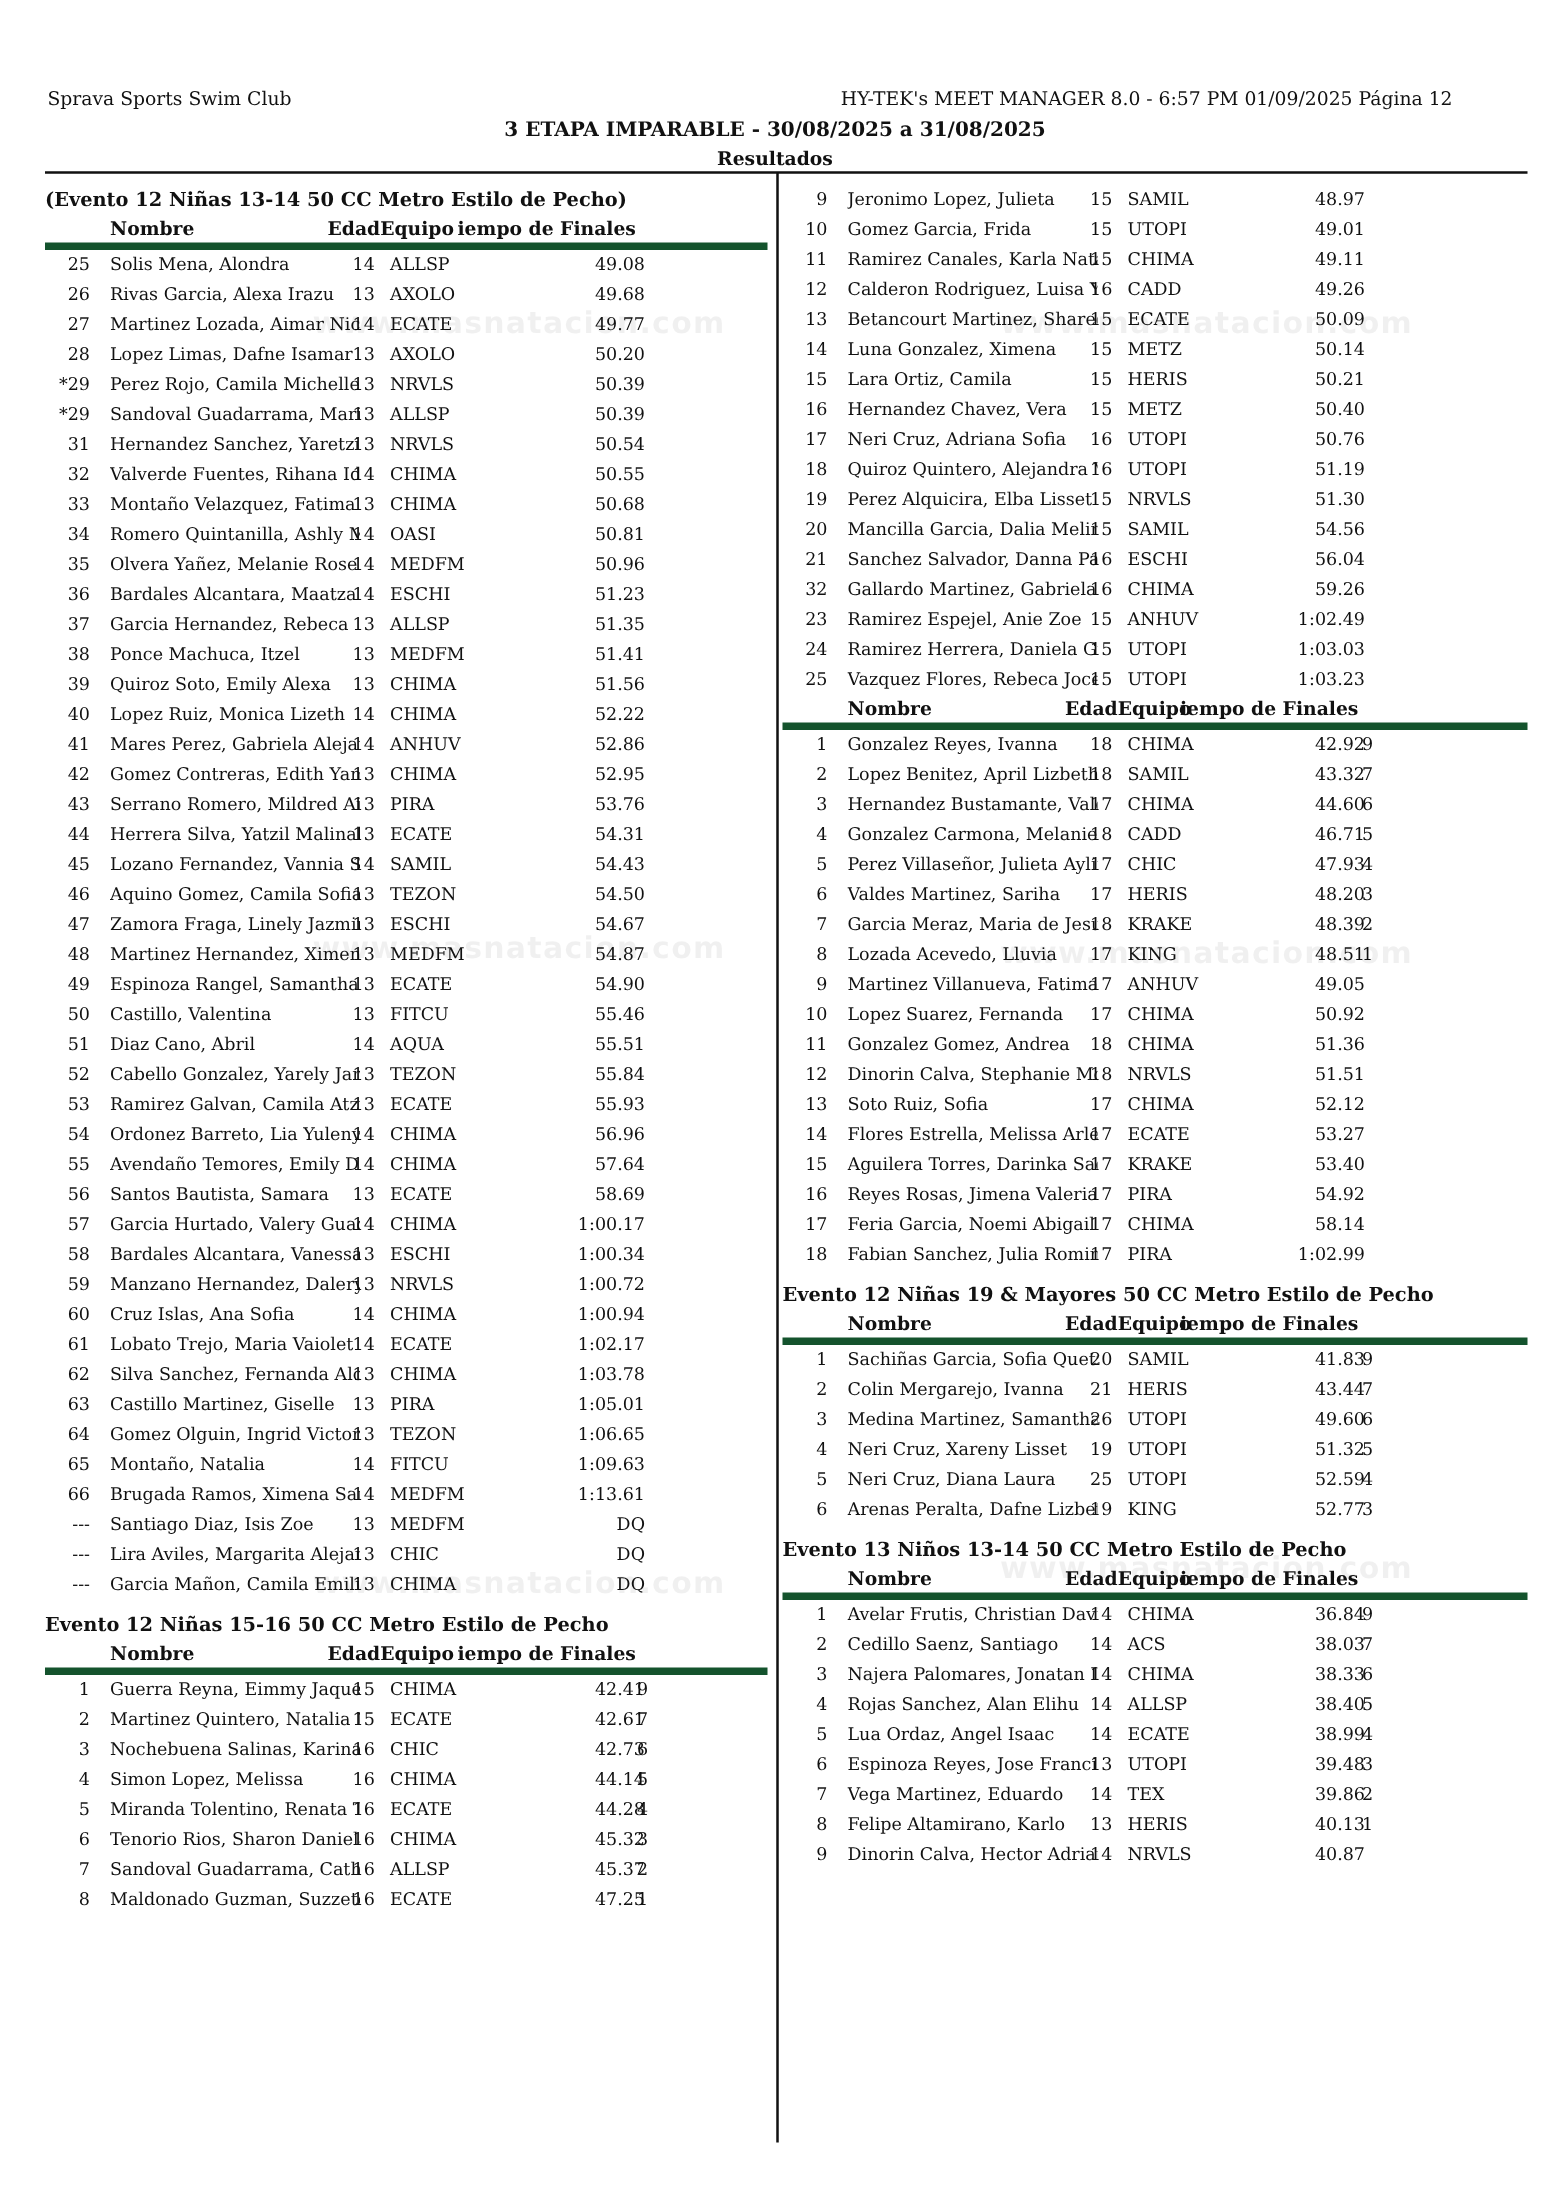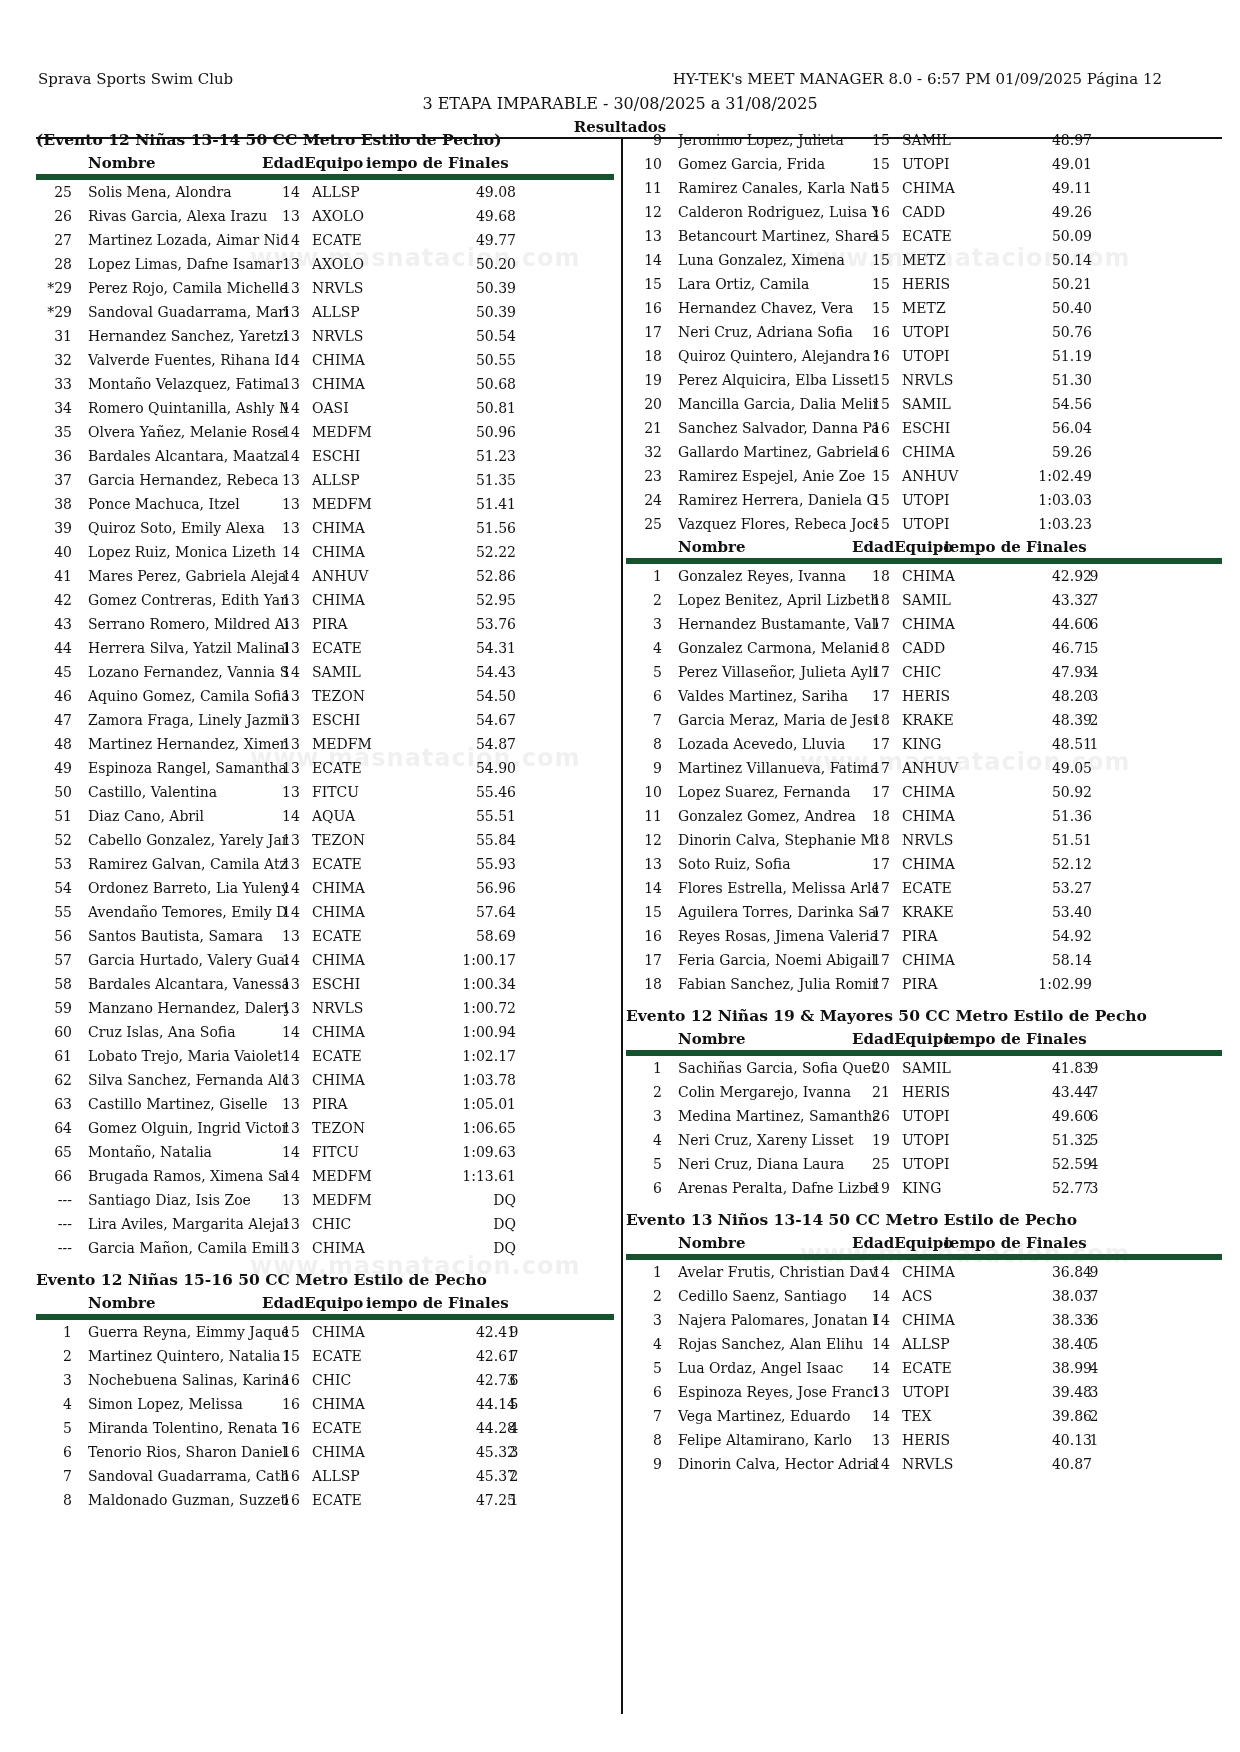--- a/index.html
+++ b/index.html
@@ -1,24 +1,24 @@
 <!DOCTYPE html>
 <html><head>
 <meta charset="utf-8">
 <style>
   html, body { margin: 0; padding: 0; background: #ffffff; }
   body { width: 1240px; height: 1752px; position: relative; overflow: hidden;
          font-family: "DejaVu Serif", "Liberation Serif", serif; color: #111; }
   .hdr-left { position: absolute; left: 38px; top: 70px; font-size: 15px; }
   .hdr-right { position: absolute; right: 78px; top: 70px; font-size: 15px; }
-  .meet-title { position: absolute; left: 0; width: 1240px; top: 94px; text-align: center; font-size: 16px; font-weight: normal; }
+  .meet-title { position: absolute; left: 0; width: 1240px; top: 94px; text-align: center; font-size: 16px; font-weight: bold; }
   .results-title { position: absolute; left: 0; width: 1240px; top: 118px; text-align: center; font-size: 15px; font-weight: bold; }
   .top-rule { position: absolute; left: 36px; right: 18px; top: 137px; height: 2px; background: #111; }
   .divider { position: absolute; left: 621px; top: 138px; width: 2px; height: 1576px; background: #111; }
-  .col { position: absolute; top: 128px; }
+  .col { position: absolute; top: 148px; }
   .col-left { left: 36px; width: 578px; }
   .col-right { left: 626px; width: 596px; }
   .event-title { font-weight: bold; font-size: 15.5px; height: 24px; line-height: 24px; white-space: nowrap; }
   .event-title.gap { margin-top: 8px; }
   .colhdr { position: relative; height: 22px; line-height: 22px; font-weight: bold; font-size: 15px;
             border-bottom: 6px solid #14532d; }
   .colhdr span { position: absolute; top: 0; white-space: nowrap; }
   .row { position: relative; height: 24px; line-height: 24px; font-size: 14px; white-space: nowrap; }
   .row span { position: absolute; top: 0; }
   .c-place { width: 36px; text-align: right; }

